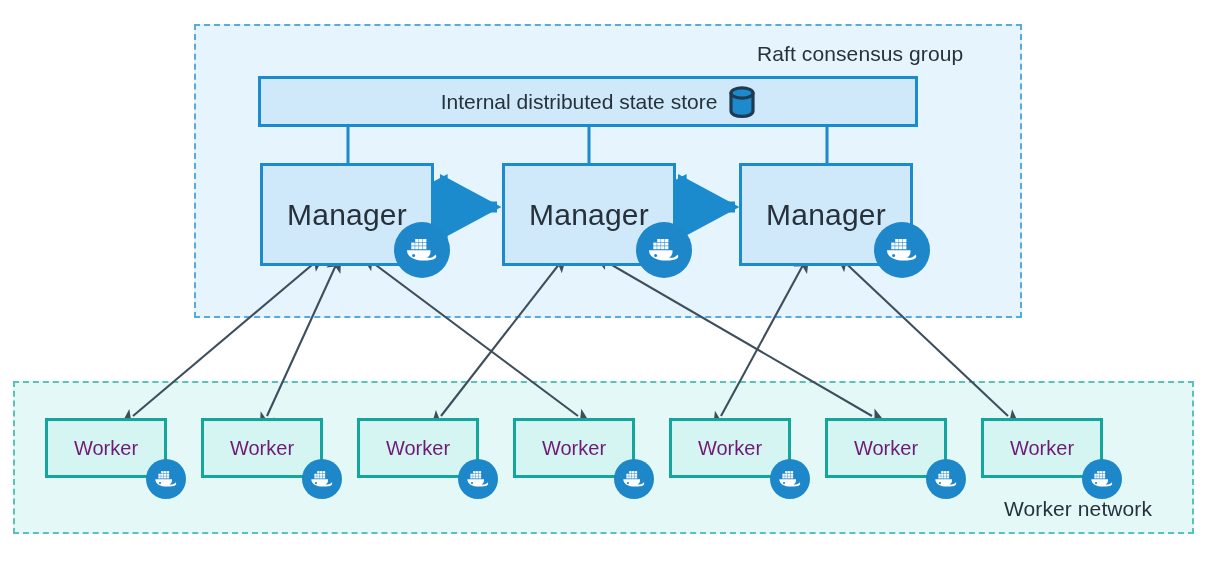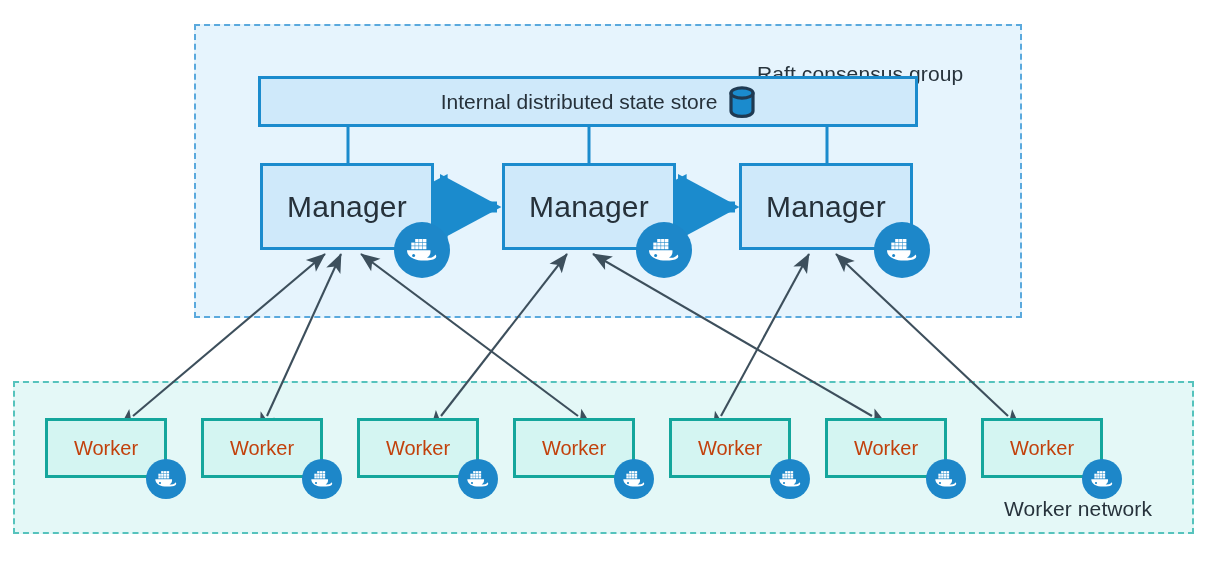--- a/index.html
+++ b/index.html
@@ -17,46 +17,46 @@
     background:#e6f4fd;border:2px dashed #5aa9dd;
   }
   .zone-gossip{
     left:13px;top:381px;width:1181px;height:153px;
     background:#e4f8f7;border:2px dashed #56c3bd;
   }
   .zone-label{
     position:absolute;font-size:21px;color:#27333c;white-space:nowrap;
     letter-spacing:.1px;
   }
-  .lbl-raft{left:757px;top:42px;margin-top:20px;}
+  .lbl-raft{left:757px;top:42px;}
   .lbl-gossip{left:1004px;top:497px;}
 
   .store{
     position:absolute;left:258px;top:76px;width:660px;height:51px;
     box-sizing:border-box;background:#cfe9fa;border:3px solid #1b8bcd;
     display:flex;align-items:center;justify-content:center;gap:12px;
   }
   .store-text{font-size:21px;color:#26313a;margin-left:20px;}
 
   .mgr{
-    position:absolute;width:174px;height:87px;box-sizing:border-box;
+    position:absolute;width:174px;height:103px;box-sizing:border-box;
     background:#cfe9fa;border:3px solid #1b8bcd;
     display:flex;align-items:center;justify-content:center;
   }
   .mgr-text{font-size:30px;color:#26313a;letter-spacing:.2px;}
   .mgr1{left:260px;top:163px;}
   .mgr2{left:502px;top:163px;}
   .mgr3{left:739px;top:163px;}
 
   .wkr{
     position:absolute;width:122px;height:60px;box-sizing:border-box;
     background:#d4f5f2;border:3px solid #14a69c;
     display:flex;align-items:center;justify-content:center;
   }
-  .wkr-text{font-size:20px;color:#c2410c;}
+  .wkr-text{font-size:20px;color:#701a75;}
 
   .whale{
     position:absolute;border-radius:50%;background:#1d87c9;
     display:flex;align-items:center;justify-content:center;
   }
   .whale.big{width:56px;height:56px;}
   .whale.small{width:40px;height:40px;}
   .whale svg{display:block;}
 
   .db-icon{display:block;}

